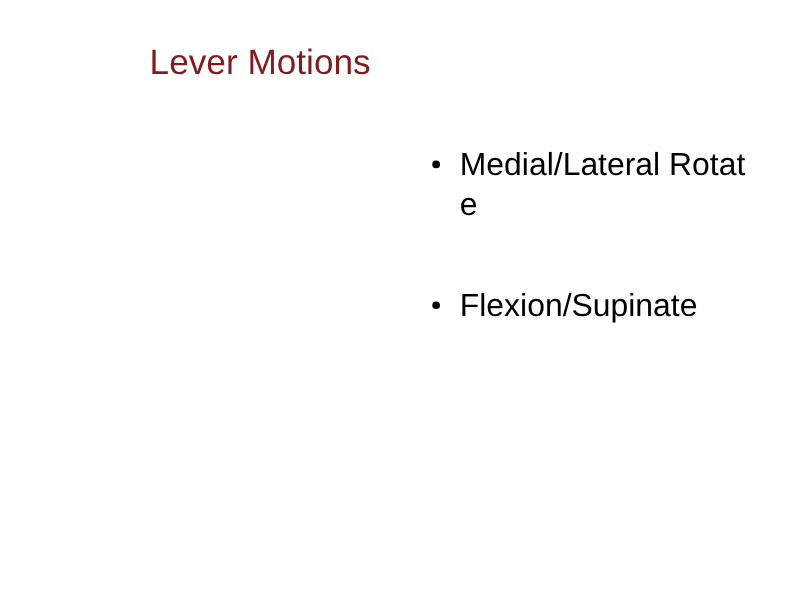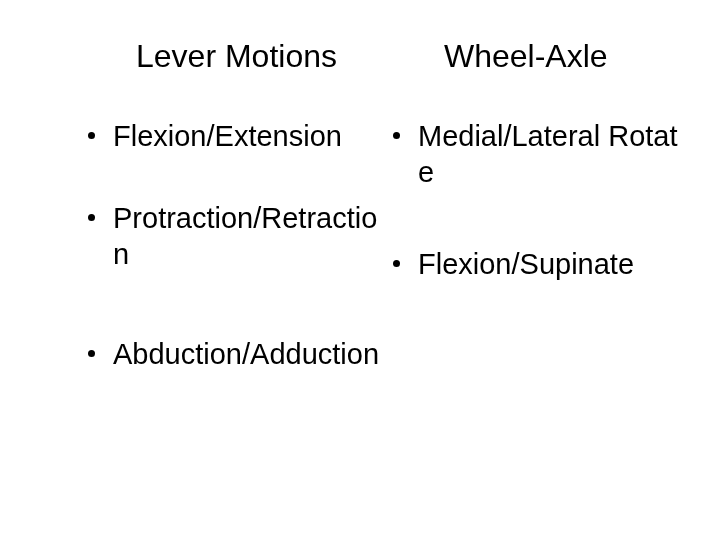--- a/index.html
+++ b/index.html
@@ -27,37 +27,38 @@
     width: 720px;
     height: 48px;
   }
   .heading {
     position: absolute;
     top: 0;
     font-size: 32px;
     line-height: 40px;
     font-weight: 400;
     white-space: nowrap;
-    color: #000000;
+    color: #7f1d1d;
   }
   .heading-left  { left: 136px; }
   .heading-right { left: 444px; }
 
   
   .column {
     position: absolute;
     top: 118px;
   }
   .column-left {
     left: 80px;
     width: 300px;
   }
   .column-right {
     left: 384px;
     width: 300px;
+    margin-top: 14px;
   }
 
   .bullet-item {
     position: relative;
     padding-left: 33px;
     font-size: 29px;
     line-height: 36px;
     font-weight: 400;
     color: #000000;
     word-break: break-all;
@@ -90,41 +91,22 @@
 
   .bullet-text { display: block; }
 </style>
 </head>
 <body>
 
 <div class="slide">
 
   <div class="heading-row">
     <div class="heading heading-left">Lever Motions</div>
-    <div class="heading heading-right">Wheel-Axle</div>
   </div>
 
-  <div class="column column-left">
-
-    <div class="bullet-item i0">
-      <span class="bullet-dot"></span>
-      <span class="bullet-text">Flexion/Extension</span>
-    </div>
-
-    <div class="bullet-item i1">
-      <span class="bullet-dot"></span>
-      <span class="bullet-text">Protraction/Retraction</span>
-    </div>
-
-    <div class="bullet-item i2">
-      <span class="bullet-dot"></span>
-      <span class="bullet-text">Abduction/Adduction</span>
-    </div>
-
-  </div>
 
   <div class="column column-right">
 
     <div class="bullet-item i0">
       <span class="bullet-dot"></span>
       <span class="bullet-text">Medial/Lateral Rotate</span>
     </div>
 
     <div class="bullet-item i1">
       <span class="bullet-dot"></span>

